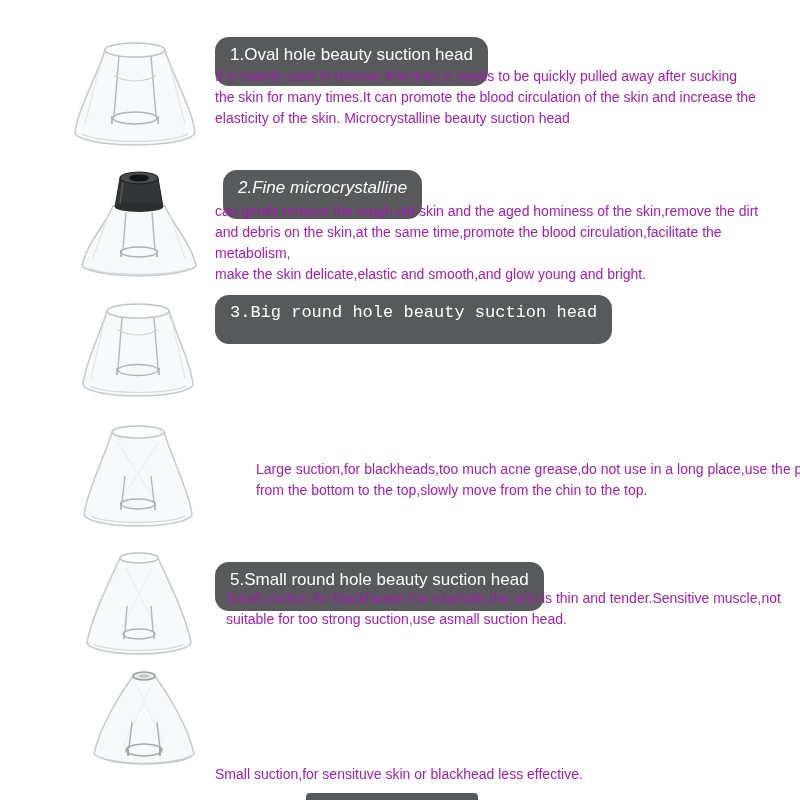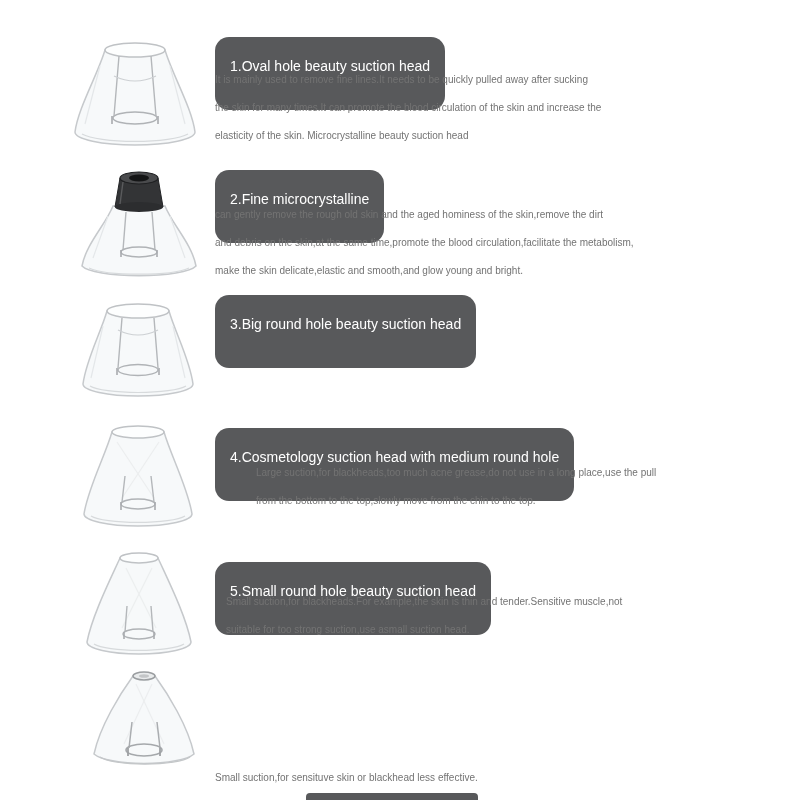--- a/index.html
+++ b/index.html
@@ -11,33 +11,33 @@
     overflow: hidden;
     font-family: "Liberation Sans", sans-serif;
   }
   .img-wrap { position: absolute; }
   .img-wrap svg { display: block; }
   .pill {
     position: absolute;
     display: inline-block;
     background: #58595b;
     color: #ffffff;
-    font-size: 14px;
+    font-size: 17px;
     line-height: 27px;
     height: 41px;
-    padding: 16px 15px;
+    padding: 4px 15px;
     border-radius: 14px;
     white-space: nowrap;
   }
   .body-text {
     position: absolute;
     width: 566px;
-    font-size: 10px;
-    line-height: 28px;
-    color: #737373;
+    font-size: 14px;
+    line-height: 21px;
+    color: #a21caf;
     white-space: pre-line;
   }
   .partial-bar {
     position: absolute;
     left: 306px;
     top: 793px;
     width: 172px;
     height: 7px;
     background: #58595b;
     border-radius: 4px 4px 0 0;
@@ -75,53 +75,52 @@
       <ellipse cx="71" cy="86" rx="18" ry="5" fill="none" stroke="#b0b3b6" stroke-width="1.4"></ellipse>
       <path d="M 53 84 l 0 7 M 89 84 l 0 7" stroke="#a8abae" stroke-width="1.6"></path>
       <path d="M 21 102 A 54 10 0 0 0 121 102" fill="none" stroke="#d7dadc" stroke-width="1.2"></path>
       <path d="M 52 12 L 90 12 L 95 41 L 47 41 Z" fill="#333436" stroke="#232426" stroke-width="1"></path>
       <ellipse cx="71" cy="41" rx="24" ry="5" fill="#2c2d2f"></ellipse>
       <ellipse cx="71" cy="12" rx="19" ry="6" fill="#4a4b4d" stroke="#1f2022" stroke-width="1.2"></ellipse>
       <ellipse cx="71" cy="12" rx="10" ry="3.4" fill="#141516"></ellipse>
       <path d="M 55 16 L 52 38" stroke="#5a5b5d" stroke-width="1.4" fill="none"></path>
     </svg>
   </div>
-  <div class="pill" style="left:215px; top:170px;">2.Fine microcrystalline</div>
+  <div class="pill" style="left:223px; top:170px;font-style:italic;">2.Fine microcrystalline</div>
   <div class="body-text" style="left:215px; top:201px;">can gently remove the rough old skin and the aged hominess of the skin,remove the dirt
 and debris on the skin,at the same time,promote the blood circulation,facilitate the metabolism,
 make the skin delicate,elastic and smooth,and glow young and bright.</div>
 
   <div class="img-wrap" style="left:72px; top:298px;">
     <svg width="132" height="108" viewBox="0 0 132 108">
       <path d="M 35 13 C 29 34, 14 62, 11 86 A 55 12 0 0 0 121 86 C 118 62, 103 34, 97 13 Z" fill="#f7f9fa" stroke="#c6c9cc" stroke-width="1.5"></path>
       <path d="M 31 28 L 19 80" stroke="#e4e7e9" stroke-width="1.2" fill="none"></path>
       <path d="M 101 28 L 113 80" stroke="#e4e7e9" stroke-width="1.2" fill="none"></path>
       <ellipse cx="66" cy="13" rx="31" ry="7" fill="#fdfefe" stroke="#bfc2c5" stroke-width="1.5"></ellipse>
       <path d="M 50 20 L 46 70 M 82 20 L 86 70" stroke="#b4b7ba" stroke-width="1.4" fill="none"></path>
       <path d="M 46 32 Q 66 42 86 32" stroke="#cdd0d3" stroke-width="1.2" fill="none"></path>
       <ellipse cx="66" cy="72" rx="20" ry="5.5" fill="none" stroke="#b0b3b6" stroke-width="1.4"></ellipse>
       <path d="M 45 70 l 0 7 M 87 70 l 0 7" stroke="#a8abae" stroke-width="1.6"></path>
       <path d="M 18 88 A 50 9 0 0 0 114 88" fill="none" stroke="#d7dadc" stroke-width="1.2"></path>
     </svg>
   </div>
-  <div class="pill" style="left:215px; top:295px;">3.Big round hole beauty suction head</div>
+  <div class="pill" style="left:215px; top:295px;font-family:Liberation Mono, monospace;">3.Big round hole beauty suction head</div>
 
   <div class="img-wrap" style="left:72px; top:420px;">
     <svg width="132" height="118" viewBox="0 0 132 118">
       <path d="M 40 12 C 33 36, 16 68, 12 94 A 54 12 0 0 0 120 94 C 116 68, 99 36, 92 12 Z" fill="#f7f9fa" stroke="#c6c9cc" stroke-width="1.5"></path>
       <path d="M 45 22 L 82 78" stroke="#eceeef" stroke-width="1.2" fill="none"></path>
       <path d="M 87 22 L 50 78" stroke="#eceeef" stroke-width="1.2" fill="none"></path>
       <ellipse cx="66" cy="12" rx="26" ry="6" fill="#fdfefe" stroke="#bfc2c5" stroke-width="1.5"></ellipse>
       <path d="M 53 56 L 50 82 M 79 56 L 82 82" stroke="#b4b7ba" stroke-width="1.4" fill="none"></path>
       <ellipse cx="66" cy="84" rx="17" ry="5" fill="none" stroke="#b0b3b6" stroke-width="1.4"></ellipse>
       <path d="M 49 82 l 0 8 M 83 82 l 0 8" stroke="#a8abae" stroke-width="1.6"></path>
       <path d="M 19 96 A 49 9 0 0 0 113 96" fill="none" stroke="#d7dadc" stroke-width="1.2"></path>
     </svg>
   </div>
-  <div class="pill" style="left:215px; top:428px;">4.Cosmetology suction head with medium round hole</div>
   <div class="body-text" style="left:215px; top:459px;margin-left:41px;">Large suction,for blackheads,too much acne grease,do not use in a long place,use the pull
 from the bottom to the top,slowly move from the chin to the top.</div>
 
   <div class="img-wrap" style="left:74px; top:546px;">
     <svg width="130" height="120" viewBox="0 0 130 120">
       <path d="M 46 12 C 36 34, 18 70, 13 96 A 52 12 0 0 0 117 96 C 112 70, 94 34, 84 12 Z" fill="#f7f9fa" stroke="#c6c9cc" stroke-width="1.5"></path>
       <path d="M 52 22 L 82 82" stroke="#eceeef" stroke-width="1.2" fill="none"></path>
       <path d="M 78 22 L 48 82" stroke="#eceeef" stroke-width="1.2" fill="none"></path>
       <ellipse cx="65" cy="12" rx="19" ry="5" fill="#fdfefe" stroke="#bfc2c5" stroke-width="1.5"></ellipse>
       <path d="M 53 60 L 51 86 M 77 60 L 79 86" stroke="#b4b7ba" stroke-width="1.4" fill="none"></path>

